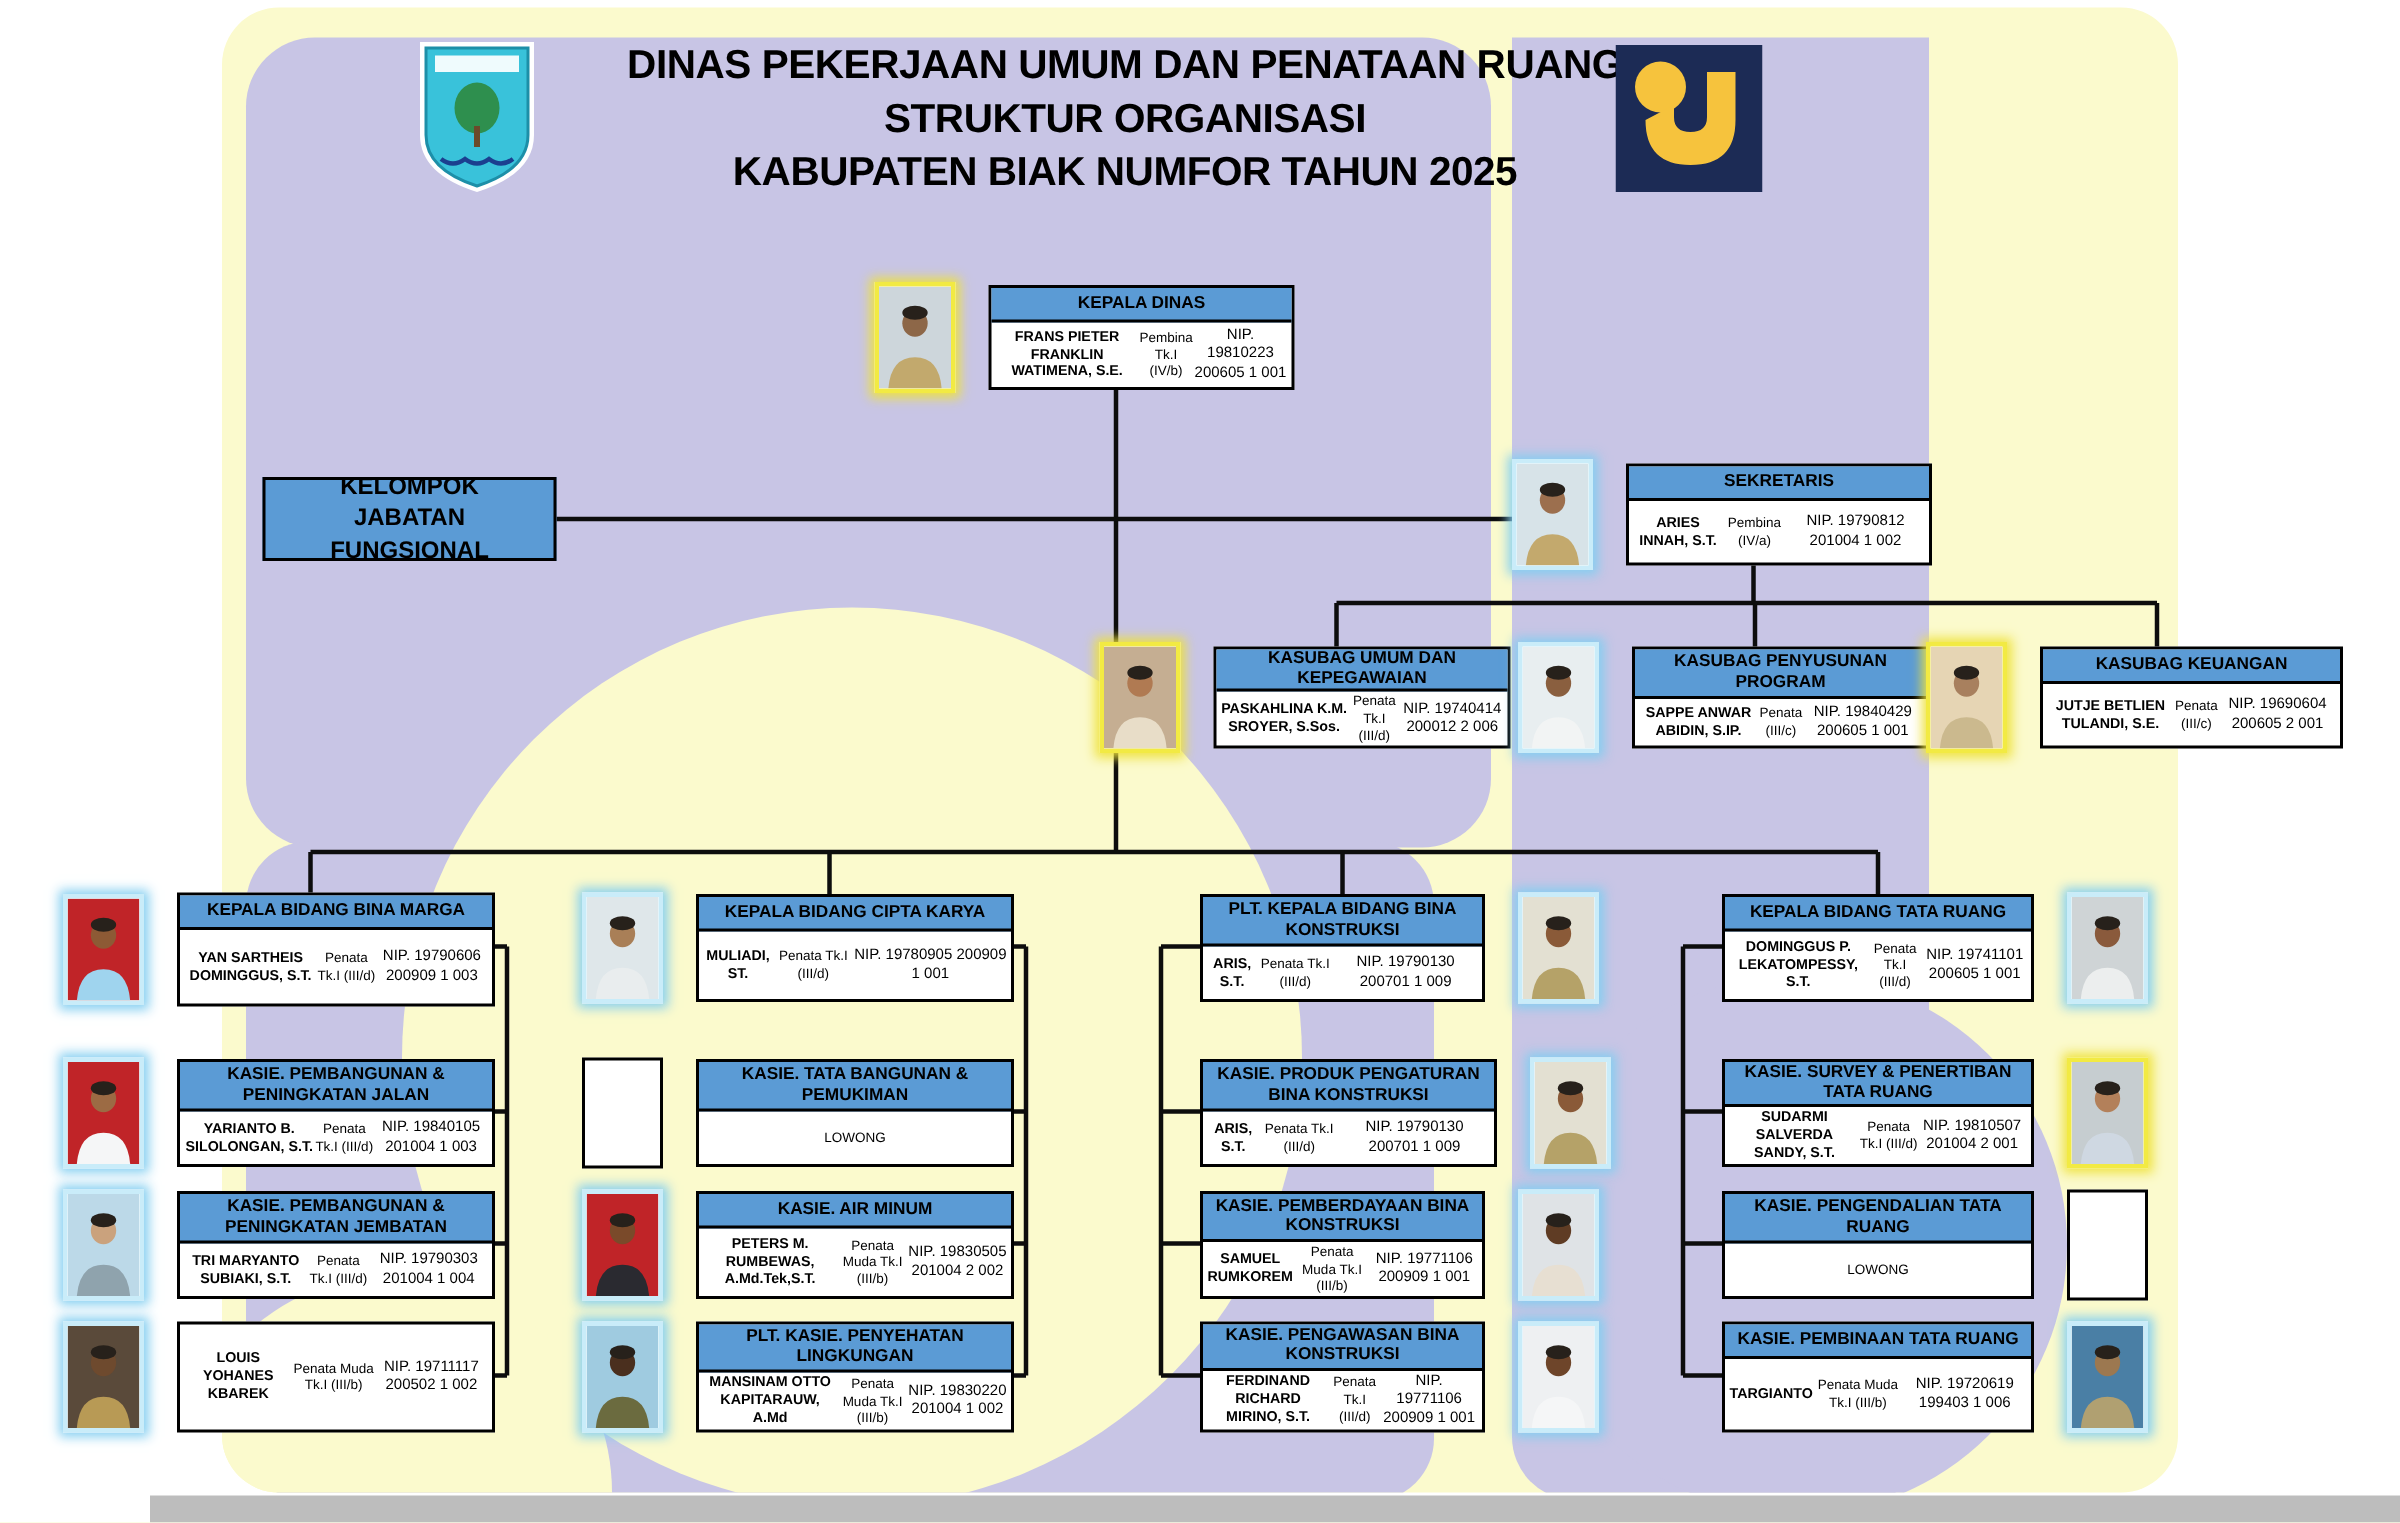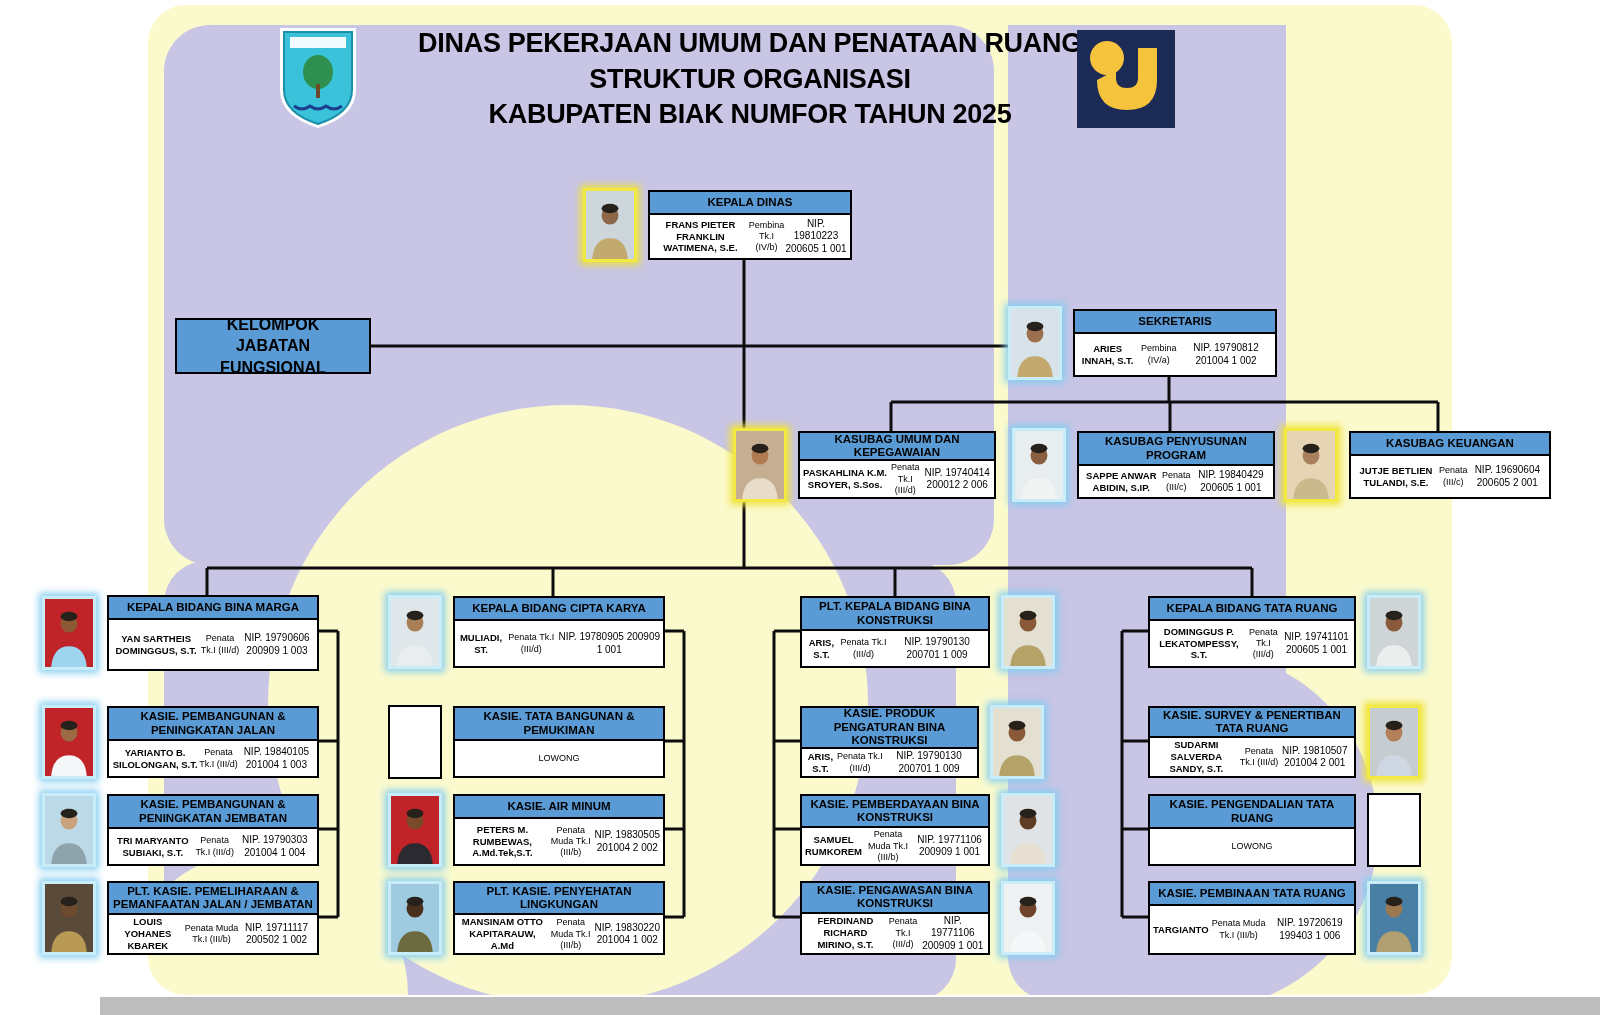--- a/index.html
+++ b/index.html
@@ -22,21 +22,21 @@
   .title-block{position:absolute;left:350px;top:26px;width:800px;text-align:center;z-index:20;font-weight:700;font-size:27px;line-height:1.32;letter-spacing:-0.3px}
   .logo{position:absolute;z-index:20}
   .logo-left{left:278px;top:26px;width:80px;height:104px}
   .logo-right{left:1077px;top:30px;width:98px;height:98px}
 
   
   .connector-layer{position:absolute;left:0;top:0;width:1600px;height:1015px;z-index:5;pointer-events:none}
   .connector-layer line{stroke:#0d0d0d;stroke-width:3}
 
   
-  .node{position:absolute;display:flex;align-items:center;gap:11px;z-index:10}
+  .node{position:absolute;display:flex;align-items:center;gap:22px;z-index:10}
   .photo{width:54px;height:74px;flex:none;background:#fff;border:3px solid #c9ecf9;box-shadow:0 0 7px 3px rgba(130,205,240,.95);overflow:hidden}
   .photo.glow-yellow{border-color:#f2ea43;box-shadow:0 0 7px 3px rgba(238,226,60,.95)}
   .photo.empty{border:2px solid #000;box-shadow:none}
   .avatar{display:block;width:100%;height:100%}
   .av-bg{fill:var(--pbg,#cfcfcf)}
   .av-skin{fill:var(--pskin,#a07850)}
   .av-hair{fill:#27211b}
   .av-shirt{fill:var(--pshirt,#8a8a8a)}
 
   .box{border:2.5px solid #000;background:#fff;display:flex;flex-direction:column}
@@ -279,21 +279,20 @@
 <div class="node" style="left:42px;top:881px">
   <div class="photo" style="--pbg:#5a4a3a;--pshirt:#b89a55;--pskin:#6e4a2e">
     <svg class="avatar" viewBox="0 0 54 72" preserveAspectRatio="none">
         <rect class="av-bg" width="54" height="72"></rect>
         <circle class="av-skin" cx="27" cy="26" r="9.5"></circle>
         <ellipse class="av-hair" cx="27" cy="18.5" rx="9.5" ry="5"></ellipse>
         <path class="av-shirt" d="M7 72 Q9 50 27 50 Q45 50 47 72 Z"></path>
       </svg>
   </div>
   <div class="box" style="width:212px;height:74px">
-    <div class="box-header">PLT. KASIE. PEMELIHARAAN &amp; PEMANFAATAN JALAN / JEMBATAN</div>
     <div class="box-body">
       <div class="person-name">LOUIS YOHANES KBAREK</div>
       <div class="person-rank">Penata Muda Tk.I (III/b)</div>
       <div class="person-nip">NIP. 19711117 200502 1 002</div>
     </div>
   </div>
 </div>
 
 <div class="node" style="left:388px;top:595px">
   <div class="photo" style="--pbg:#dfe7ea;--pshirt:#e9edee;--pskin:#a97f57">
@@ -377,21 +376,21 @@
     <svg class="avatar" viewBox="0 0 54 72" preserveAspectRatio="none">
         <rect class="av-bg" width="54" height="72"></rect>
         <circle class="av-skin" cx="27" cy="26" r="9.5"></circle>
         <ellipse class="av-hair" cx="27" cy="18.5" rx="9.5" ry="5"></ellipse>
         <path class="av-shirt" d="M7 72 Q9 50 27 50 Q45 50 47 72 Z"></path>
       </svg>
   </div>
 </div>
 
 <div class="node" style="left:800px;top:705px">
-  <div class="box" style="width:179px;height:72px">
+  <div class="box" style="width:198px;height:72px">
     <div class="box-header">KASIE. PRODUK PENGATURAN BINA KONSTRUKSI</div>
     <div class="box-body">
       <div class="person-name">ARIS, S.T.</div>
       <div class="person-rank">Penata Tk.I (III/d)</div>
       <div class="person-nip">NIP. 19790130 200701 1 009</div>
     </div>
   </div>
   <div class="photo" style="--pbg:#e3e0d2;--pshirt:#b5a268;--pskin:#8a5a38">
     <svg class="avatar" viewBox="0 0 54 72" preserveAspectRatio="none">
         <rect class="av-bg" width="54" height="72"></rect>

